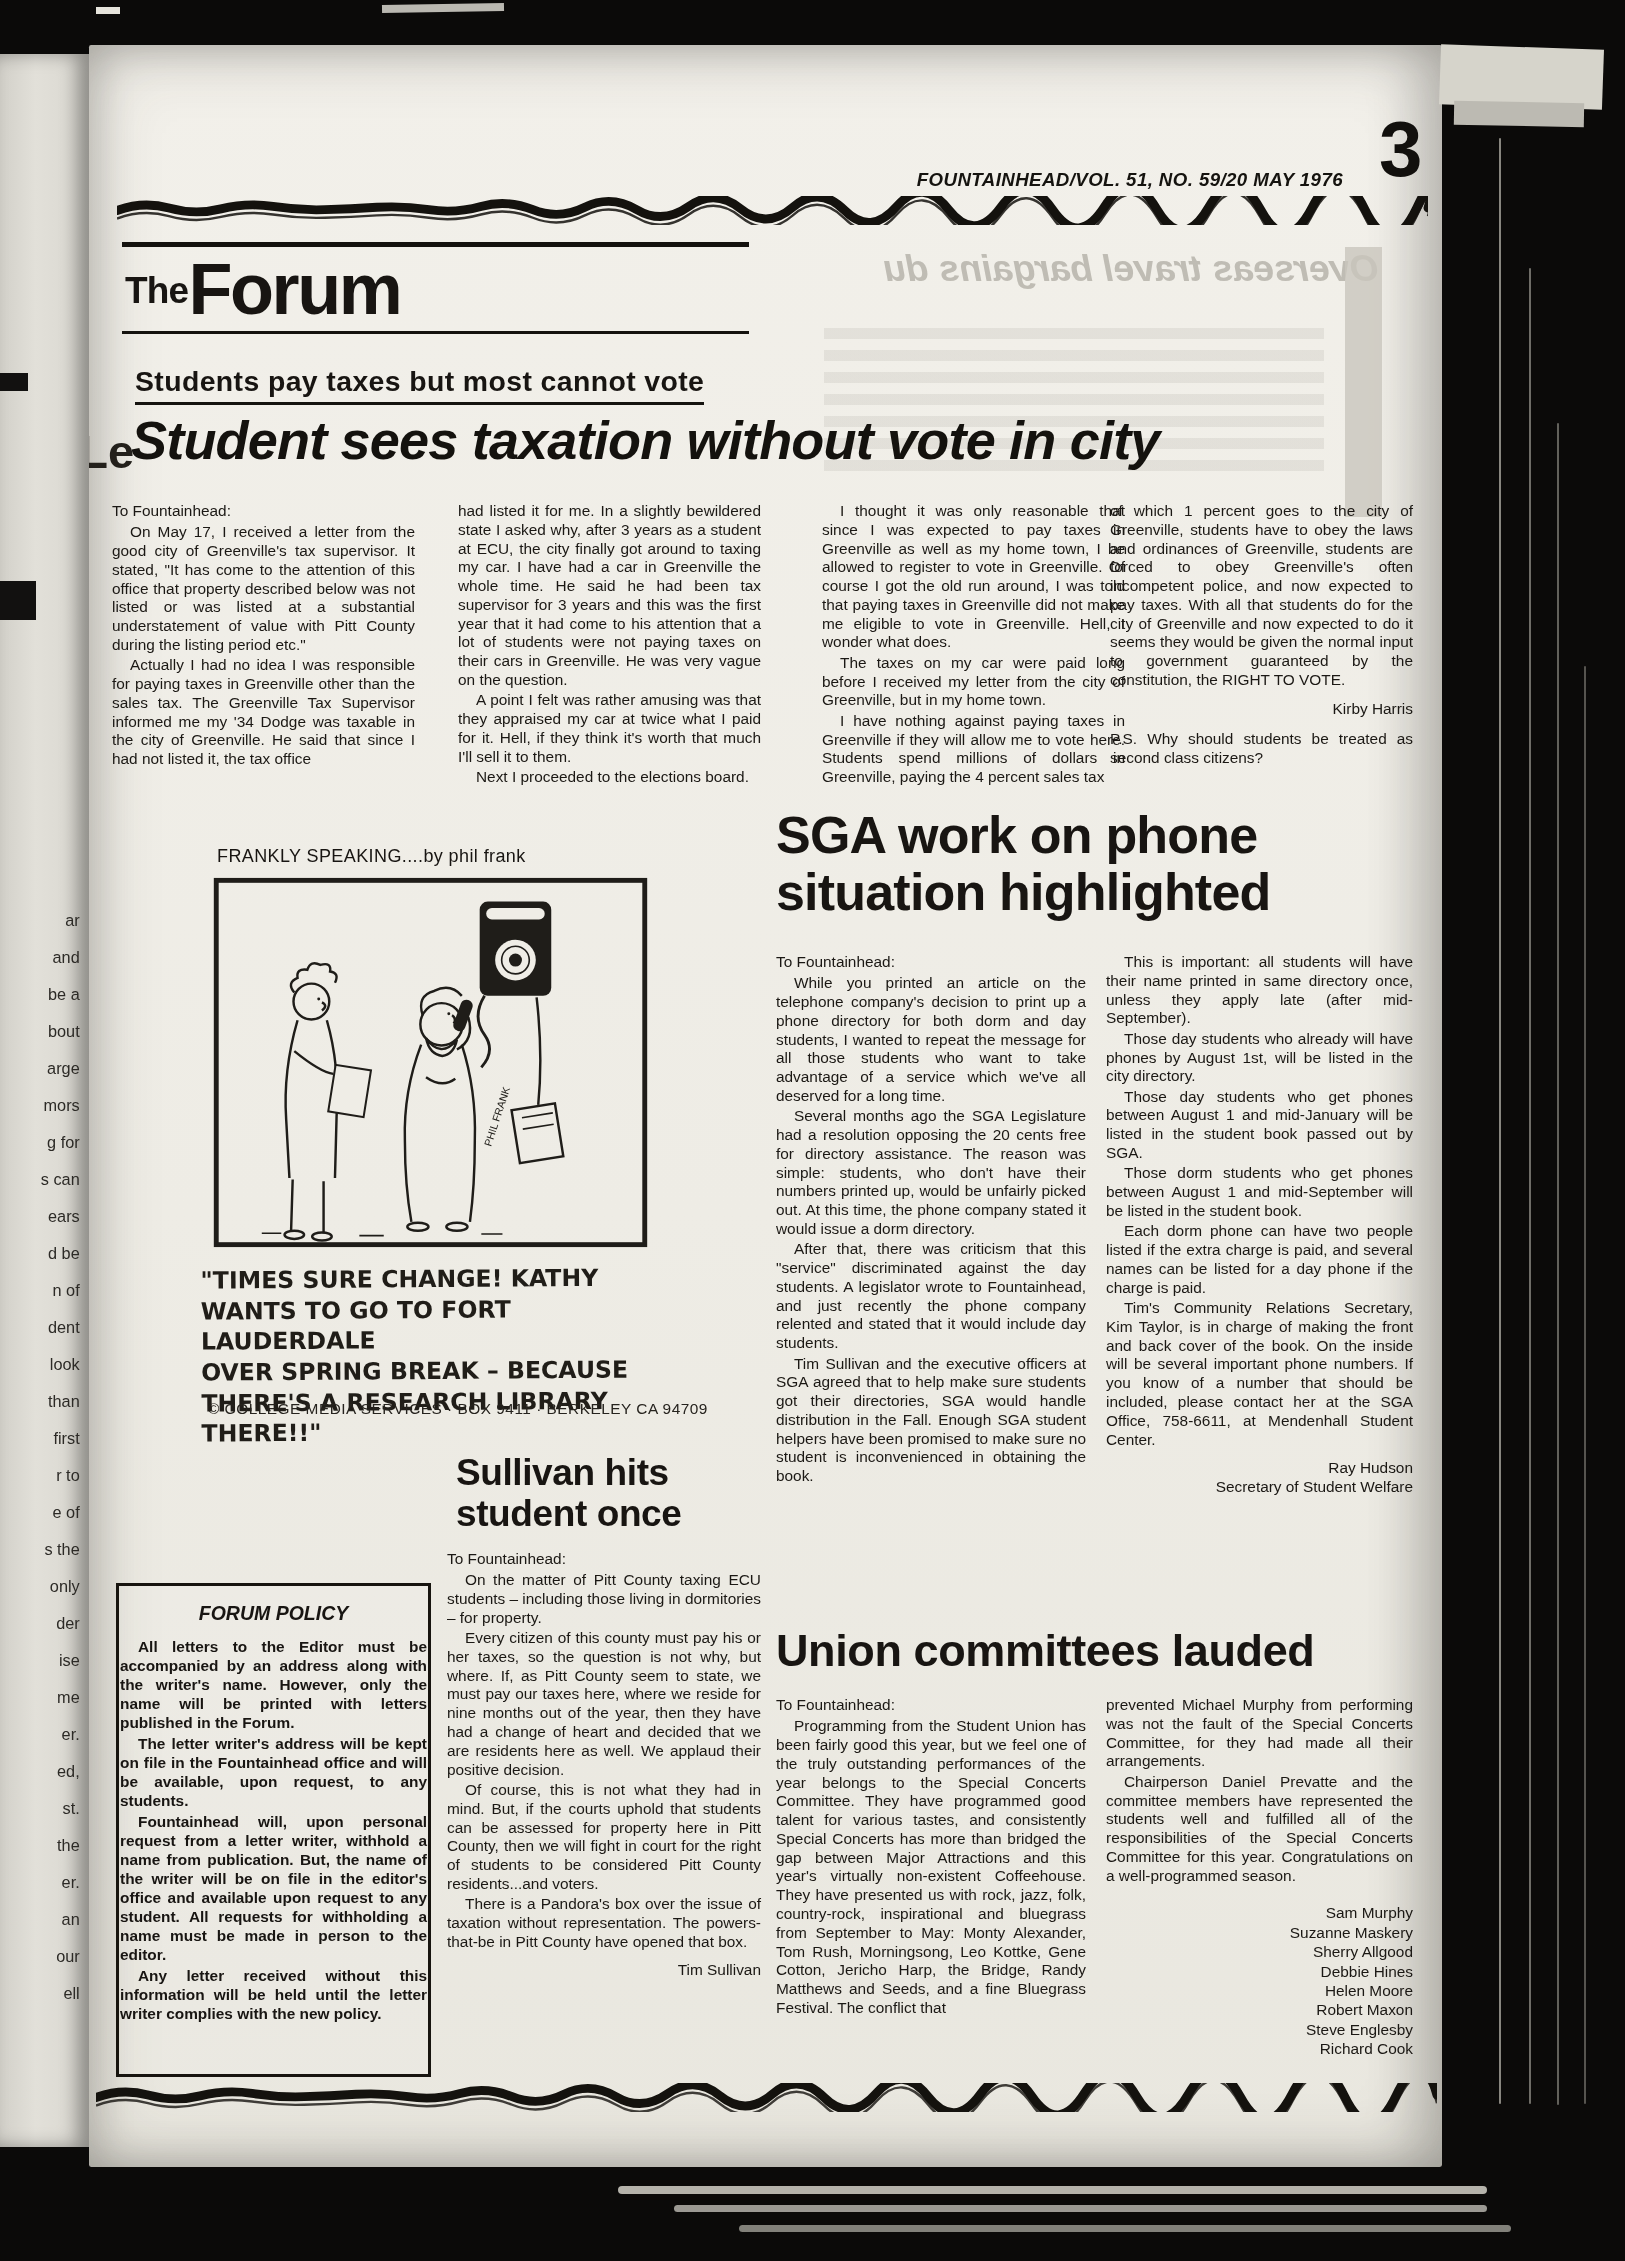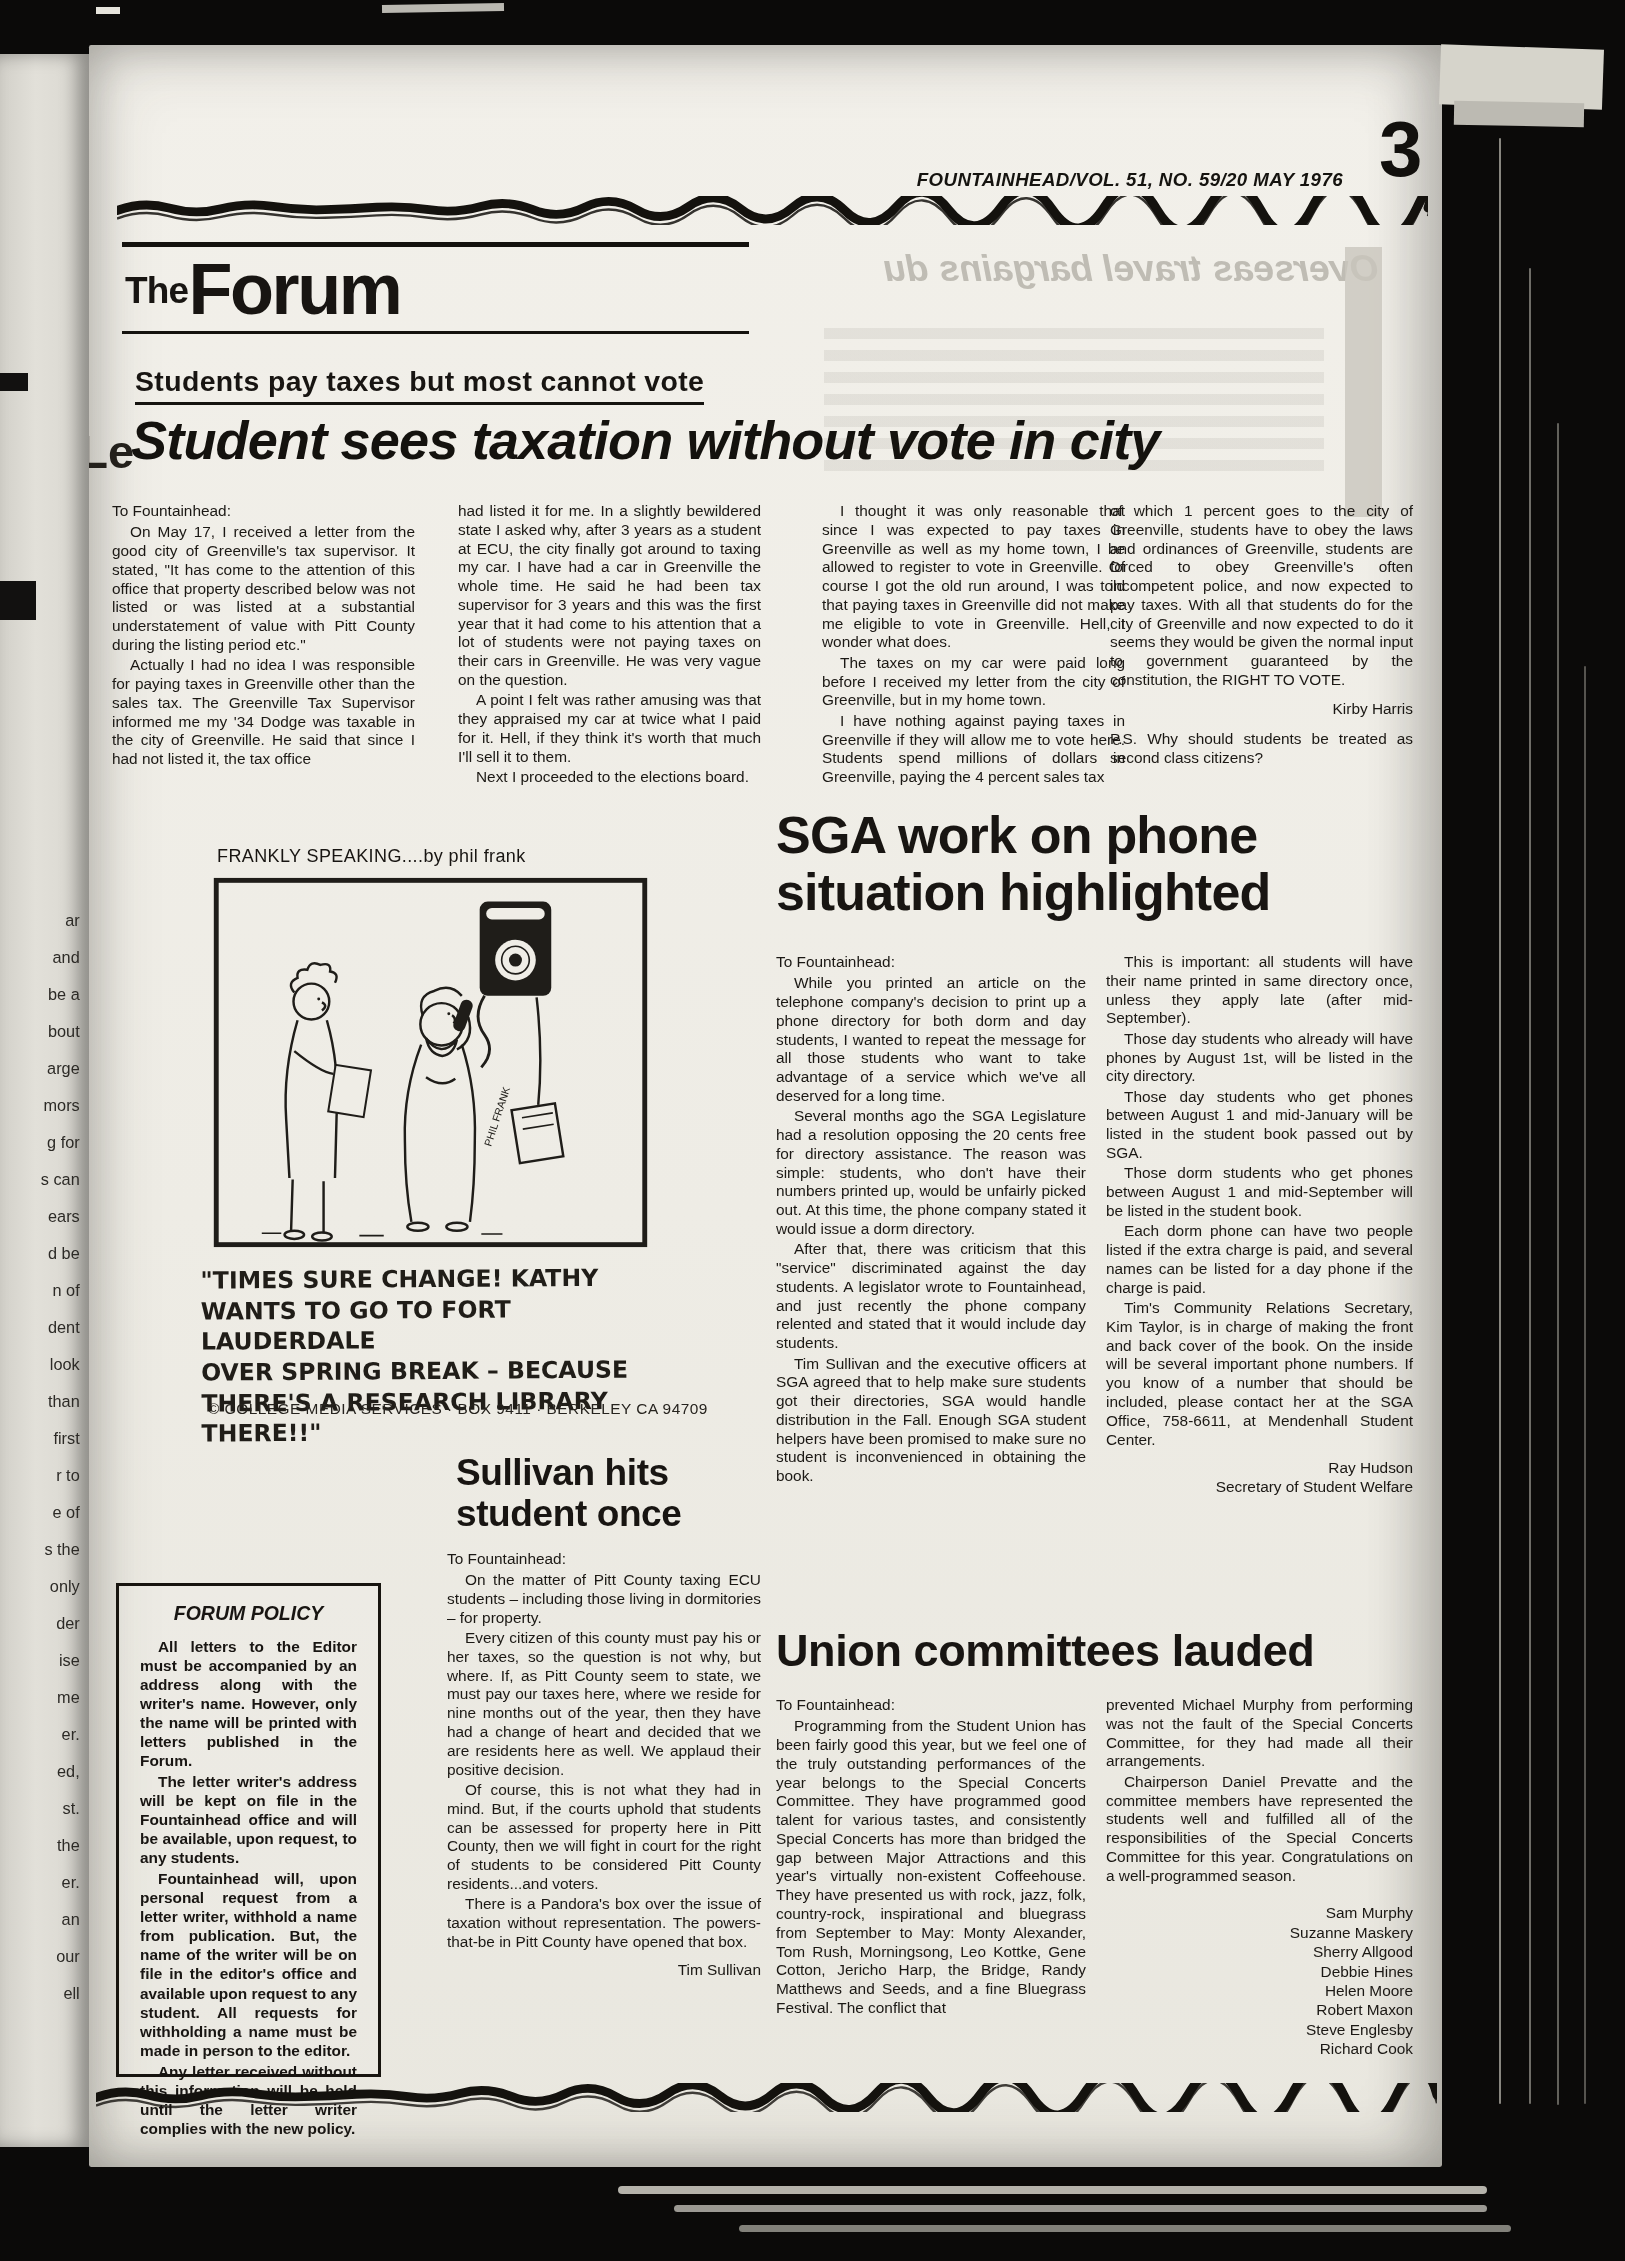--- a/index.html
+++ b/index.html
@@ -99,22 +99,22 @@
   .sga-headline { position:absolute; left:687px; top:762px; font-size:52px; font-weight:bold; letter-spacing:-0.8px; line-height:1.1; }
   .sga-col1 { left:687px;  top:908px; width:310px; }
   .sga-col2 { left:1017px; top:908px; width:307px; }
 
   
   .sullivan-headline { position:absolute; left:367px; top:1407px; font-size:37px; font-weight:bold; letter-spacing:-0.4px; line-height:1.12; }
   .sullivan-body { left:358px; top:1505px; width:314px; }
 
   
   .policy-box {
-    position:absolute; left:27px; top:1538px; width:265px; height:494px; box-sizing:border-box;
-    border:3.3px solid #17140f; padding:13px 21px; background:rgba(255,255,255,.08);
+    position:absolute; left:27px; top:1538px; width:315px; height:494px; box-sizing:border-box;
+    border:3.3px solid #17140f; padding:13px 1px; background:rgba(255,255,255,.08);
   }
   .policy-title { text-align:center; font-size:19.5px; font-weight:bold; font-style:italic; margin:3.3px 0 11.4px 0; }
   .policy-body { font-size:15.4px; font-weight:bold; line-height:1.24; text-align:justify; }
   .policy-body p { margin:0 0 1.6px 0; }
 
   
   .union-headline { position:absolute; left:687px; top:1580px; font-size:45px; font-weight:bold; letter-spacing:-0.4px; white-space:nowrap; }
   .union-col1 { left:687px;  top:1651px; width:310px; }
   .union-col2 { left:1017px; top:1651px; width:307px; }
   .union-sigs { margin-top:18px; }

